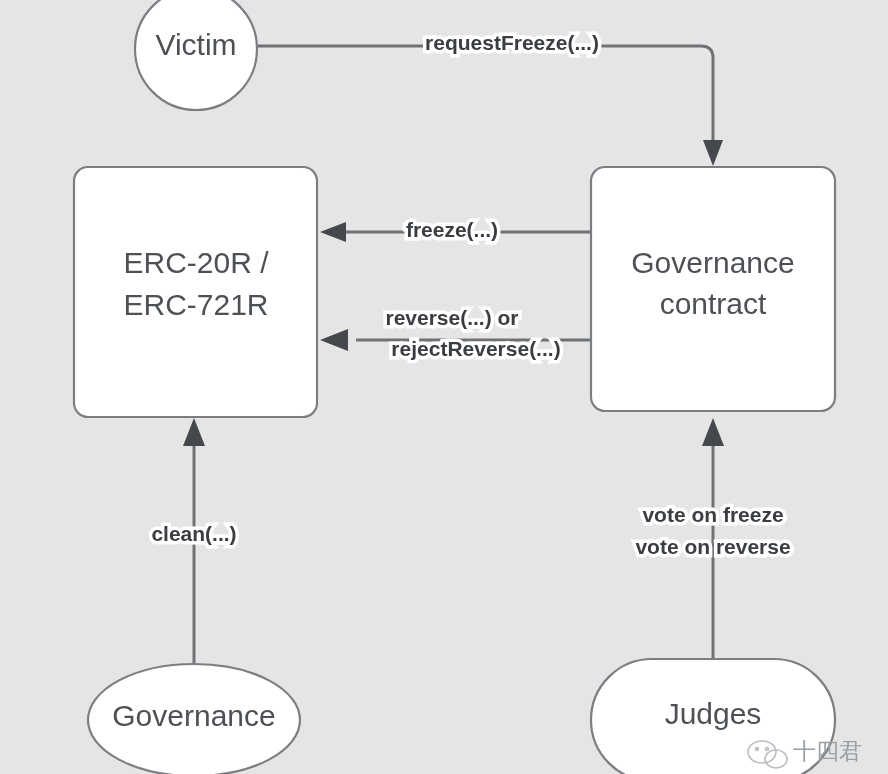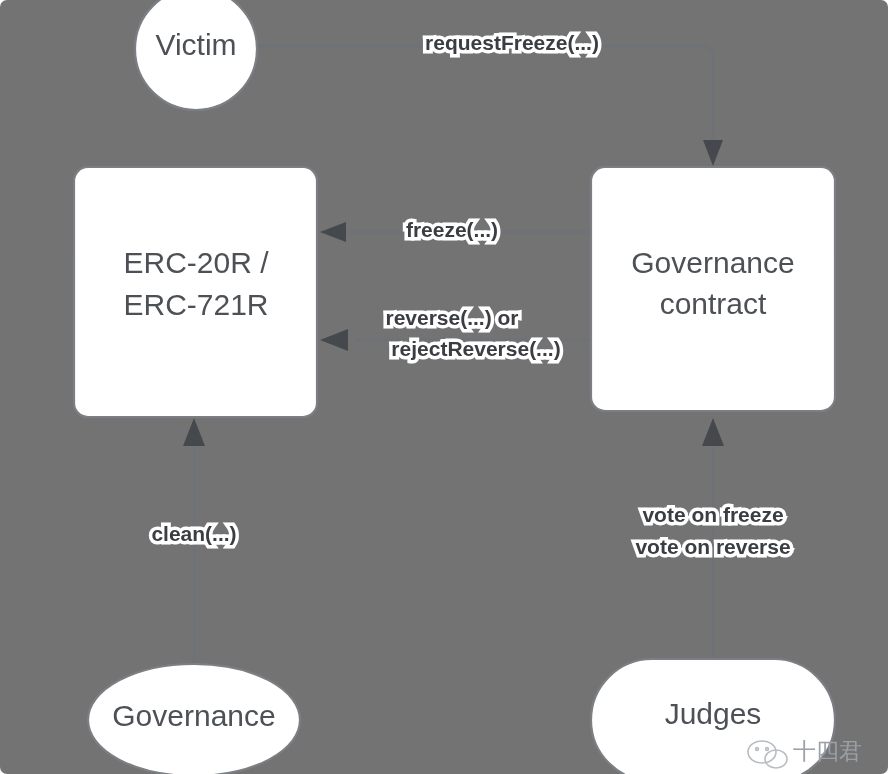--- a/index.html
+++ b/index.html
@@ -8,23 +8,22 @@
     padding: 0;
     background: #ffffff;
   }
   body {
     font-family: "Liberation Sans", sans-serif;
   }
   #diagram-root {
     position: relative;
     width: 888px;
     height: 774px;
-    background: #737373;
+    background: #e5e5e5;
     overflow: hidden;
-    border-radius: 7px;
   }
   #diagram-svg {
     position: absolute;
     top: 0;
     left: 0;
     width: 888px;
     height: 774px;
     display: block;
   }
   .node-shape {

